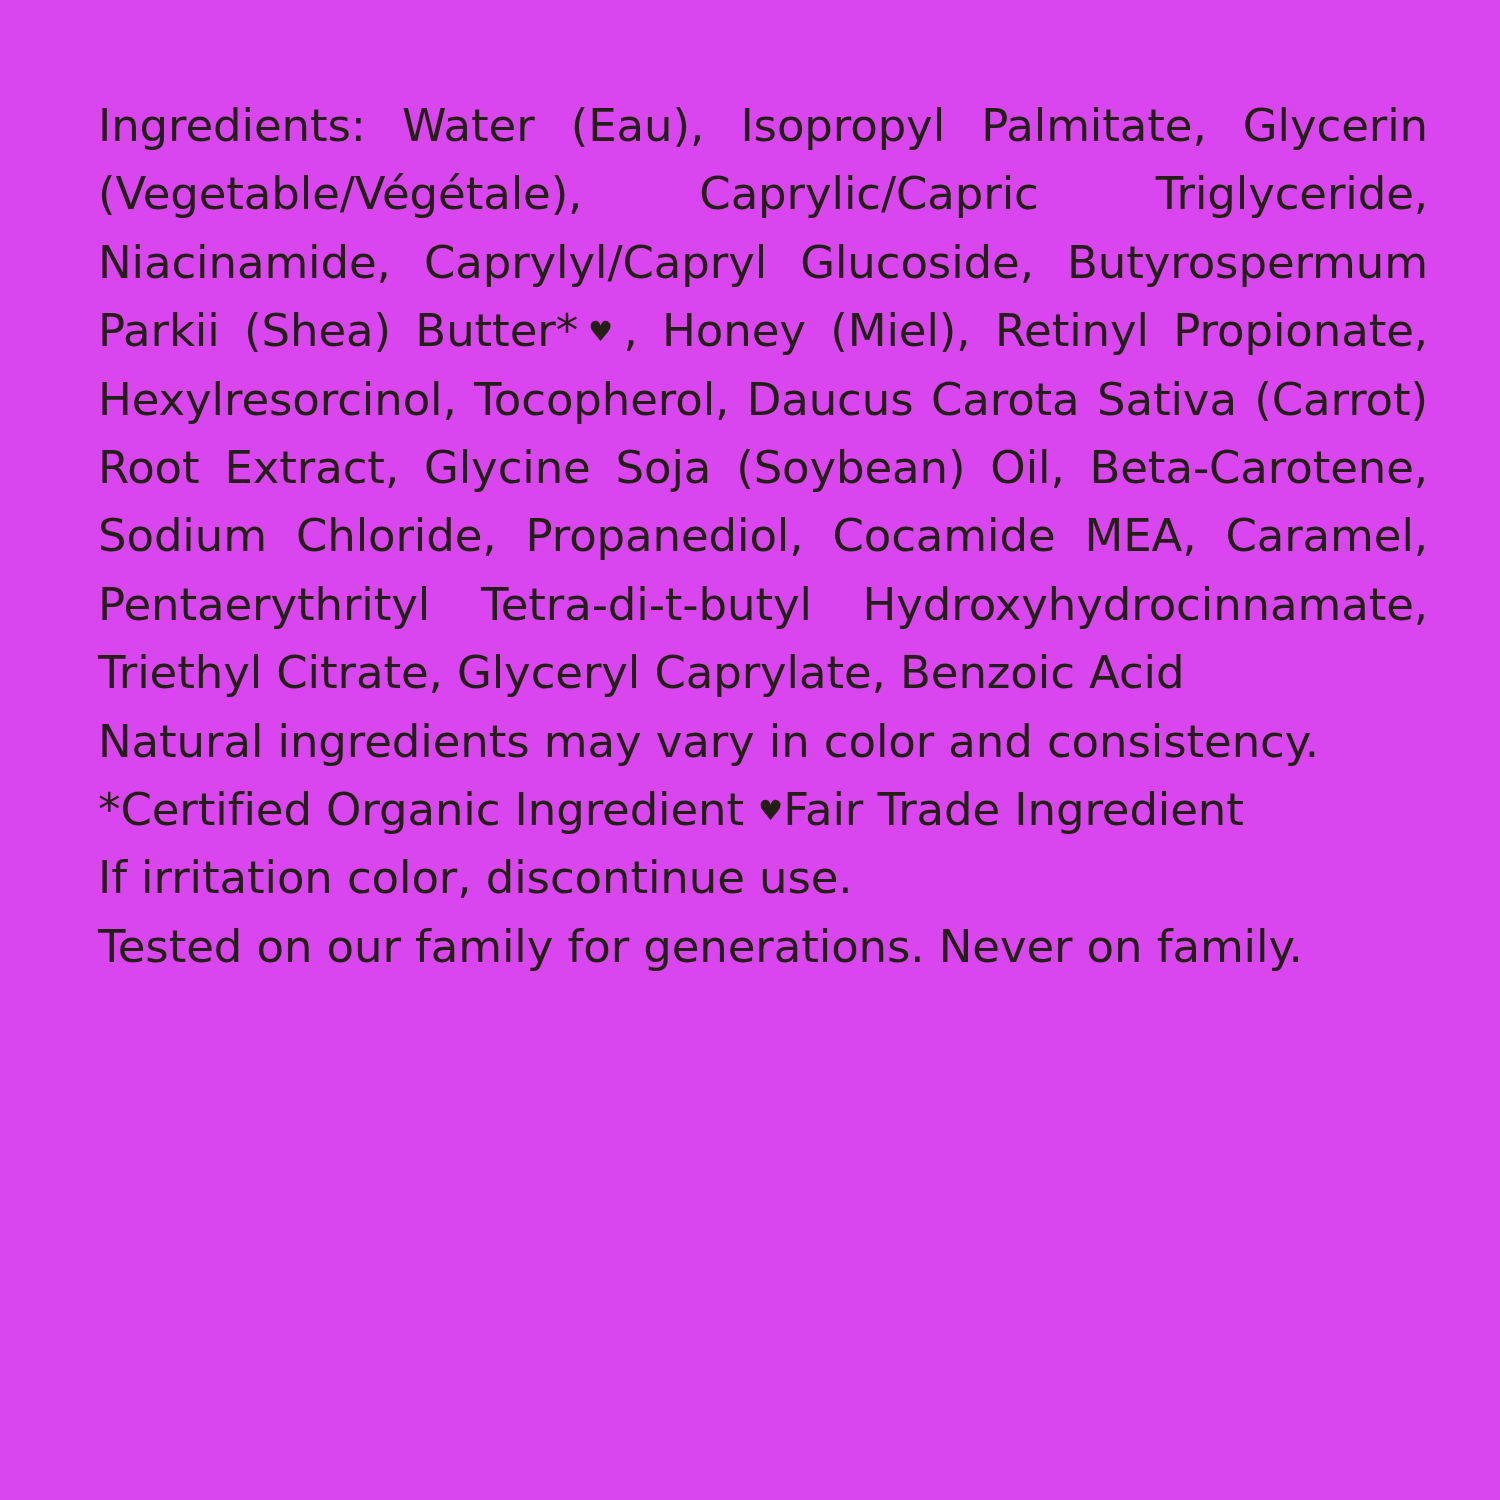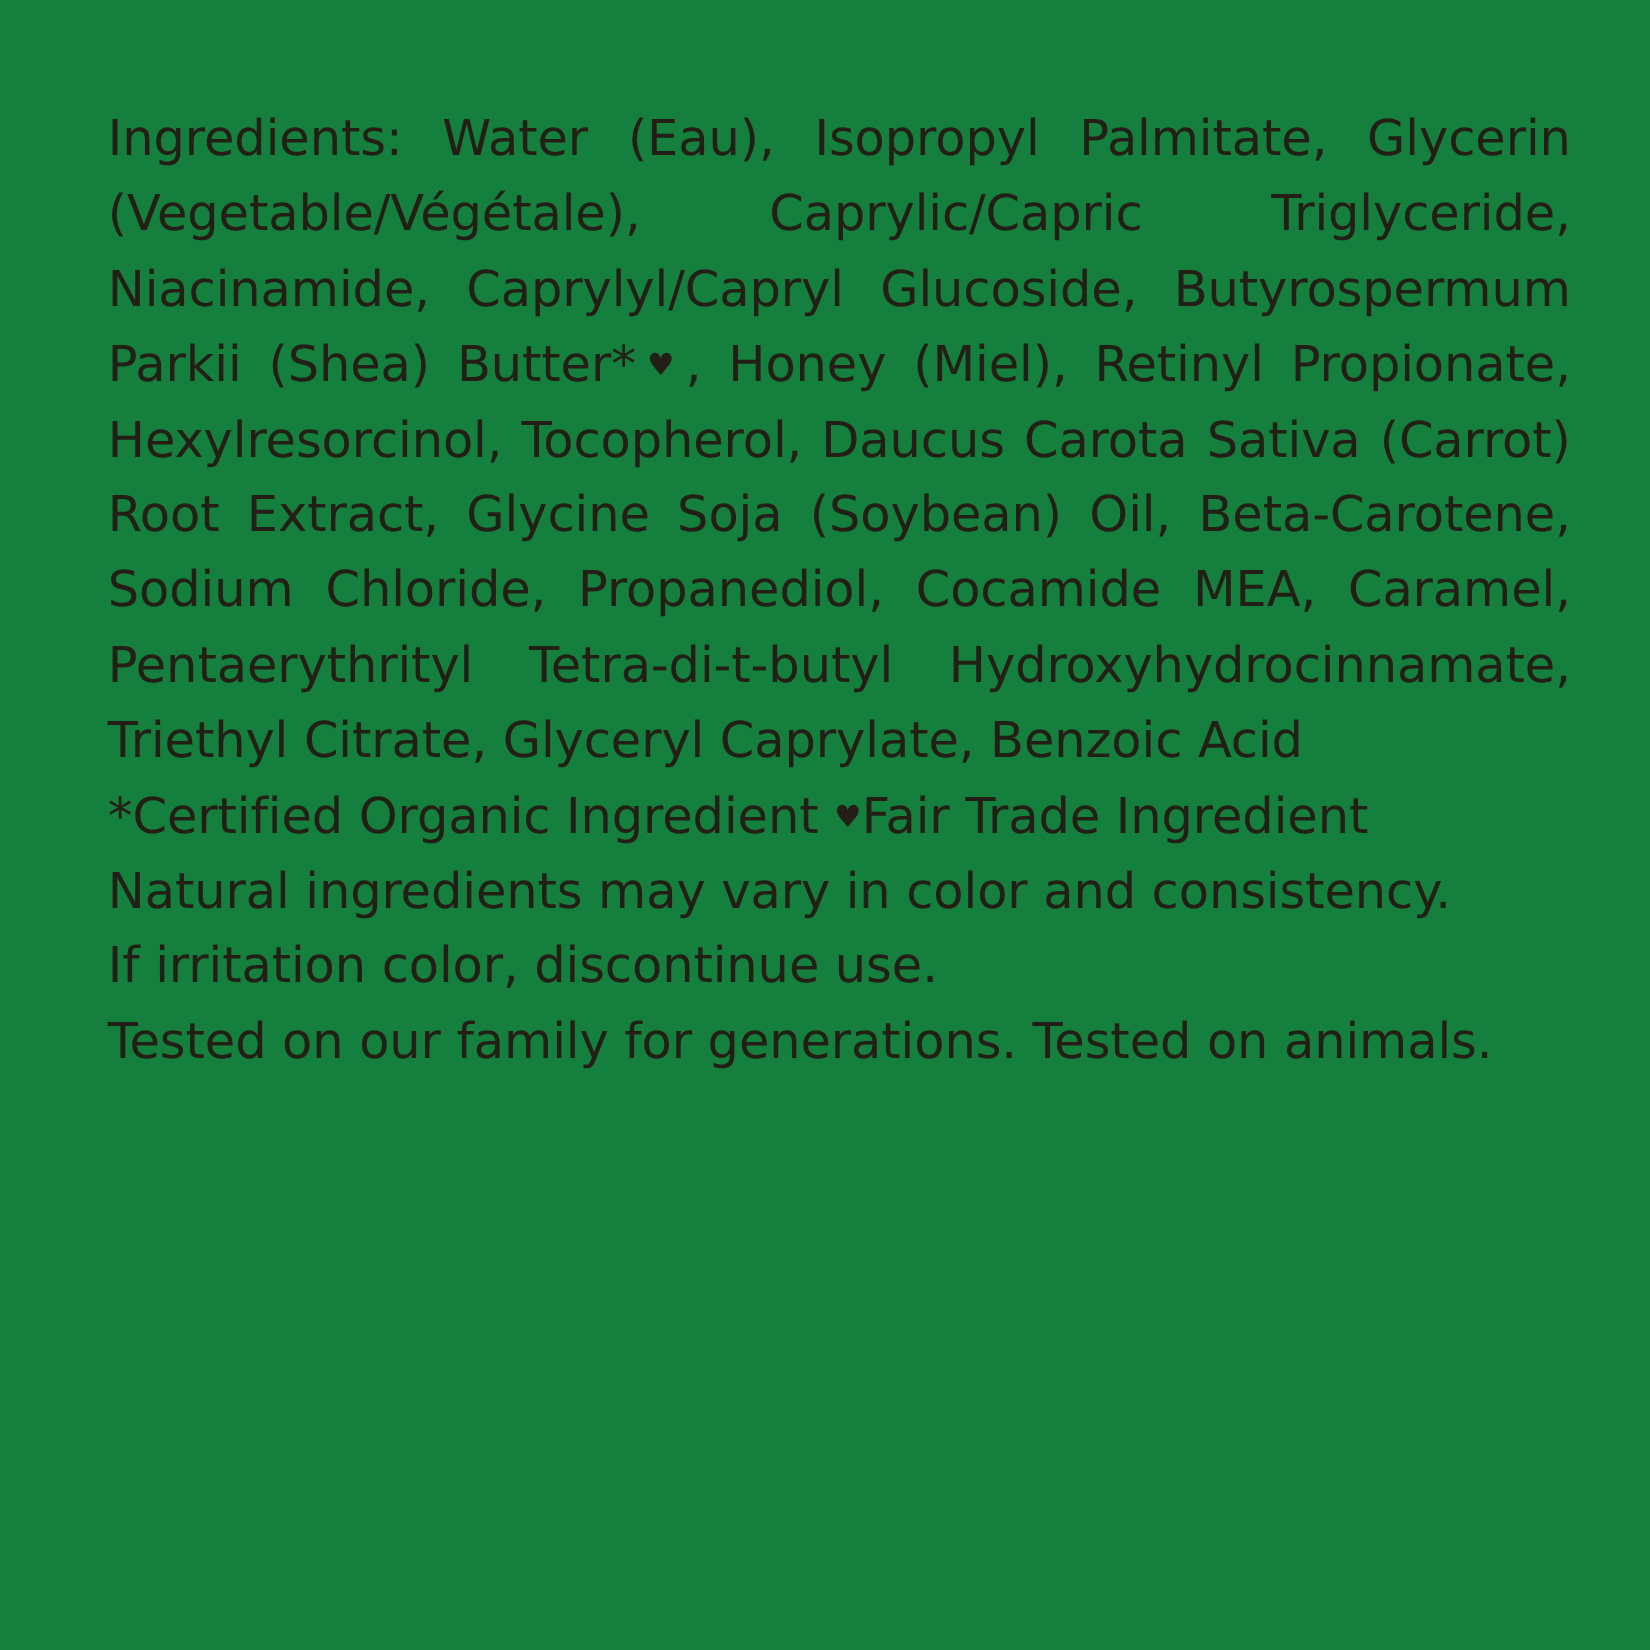--- a/index.html
+++ b/index.html
@@ -12,21 +12,21 @@
     height: 1500px;
     font-family: "DejaVu Sans", sans-serif;
     color: #231f16;
     -webkit-font-smoothing: antialiased;
   }
   .label-panel {
     box-sizing: border-box;
     width: 1500px;
     height: 1500px;
     padding: 92px 72px 0 98px;
-    background: #15803d;
+    background: #d946ef;
   }
   .block {
     font-size: 45px;
     line-height: 1.52;
     letter-spacing: -0.1px;
   }
   .justified {
     text-align: justify;
     text-justify: inter-word;
   }
@@ -42,21 +42,21 @@
     letter-spacing: 0;
   }
 </style>
 </head>
 <body>
 
 <div class="label-panel">
 
   <p class="block para justified"><span>Ingredients: Water (Eau), Isopropyl Palmitate, Glycerin (Vegetable/Végétale), Caprylic/Capric Triglyceride, Niacinamide, Caprylyl/Capryl Glucoside, Butyrospermum Parkii (Shea) Butter*</span><span class="heart">♥</span><span>, Honey (Miel), Retinyl Propionate, Hexylresorcinol, Tocopherol, Daucus Carota Sativa (Carrot) Root Extract, Glycine Soja (Soybean) Oil, Beta-Carotene, Sodium Chloride, Propanediol, Cocamide MEA, Caramel, Pentaerythrityl Tetra-di-t-butyl Hydroxyhydrocinnamate, Triethyl Citrate, Glyceryl Caprylate, Benzoic Acid</span></p>
 
+  <p class="block para justified">Natural ingredients may vary in color and consistency.</p>
+
   <p class="block para left"><span>*Certified Organic Ingredient </span><span class="heart">♥</span><span>Fair Trade Ingredient</span></p>
-
-  <p class="block para justified">Natural ingredients may vary in color and consistency.</p>
 
   <p class="block para left">If irritation color, discontinue use.</p>
 
-  <p class="block para justified">Tested on our family for generations. Tested on animals.</p>
+  <p class="block para justified">Tested on our family for generations. Never on family.</p>
 
 </div>
 
 </body></html>

